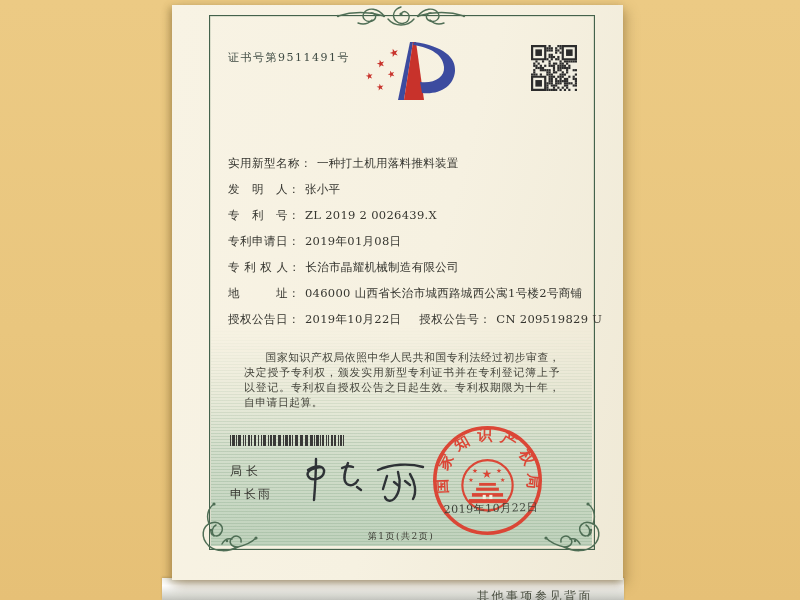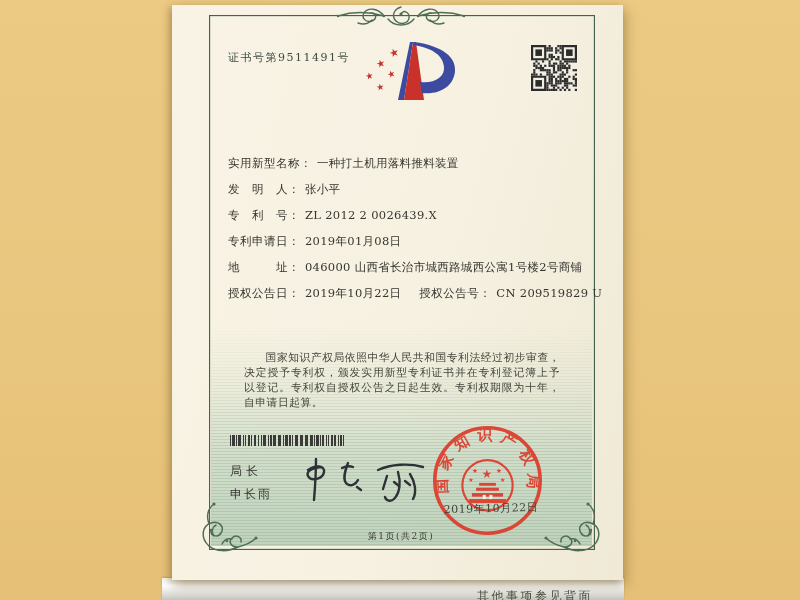--- a/index.html
+++ b/index.html
@@ -328,24 +328,27 @@
 
 
     <div class="fields">
       <div class="frow">
         <span class="lab">实用新型名称：</span><span class="val">一种打土机用落料推料装置</span>
       </div>
       <div class="frow">
         <span class="lab">发　明　人：</span><span class="val">张小平</span>
       </div>
       <div class="frow">
-        <span class="lab">专　利　号：</span><span class="val">ZL 2012 2 0026439.X</span>
+        <span class="lab">专　利　号：</span><span class="val">ZL 2019 2 0026439.X</span>
       </div>
       <div class="frow">
         <span class="lab">专利申请日：</span><span class="val">2019年01月08日</span>
+      </div>
+      <div class="frow">
+        <span class="lab">专 利 权 人：</span><span class="val">长治市晶耀机械制造有限公司</span>
       </div>
       <div class="frow">
         <span class="lab">地　　　址：</span><span class="val">046000 山西省长治市城西路城西公寓1号楼2号商铺</span>
       </div>
       <div class="frow">
         <span class="lab">授权公告日：</span><span class="val">2019年10月22日</span><span class="lab lab2">授权公告号：</span><span class="val">CN 209519829 U</span>
       </div>
     </div>
 
     <div class="paras">

